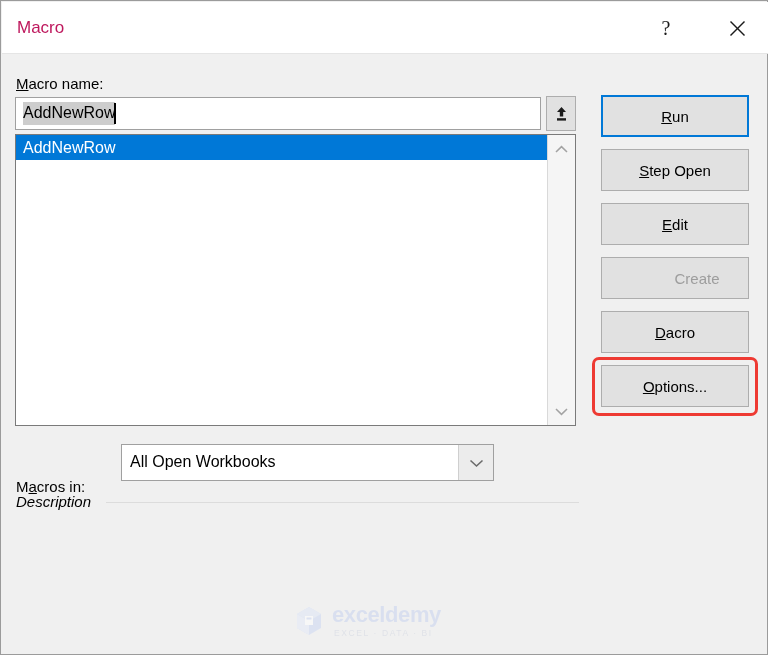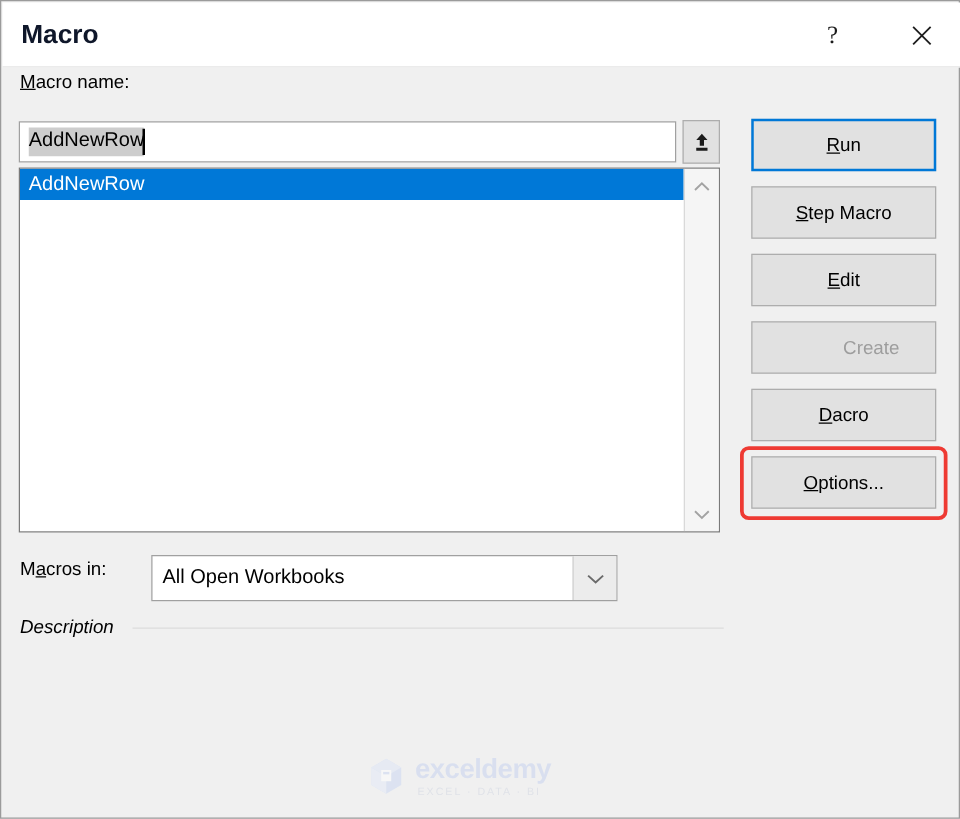--- a/index.html
+++ b/index.html
@@ -30,25 +30,24 @@
     left: 1px; top: 1px;
     width: 766px;
     height: 51px;
     background: #ffffff;
     border-bottom: 1px solid #e5e5e5;
   }
   .title-text {
     position: absolute;
     left: 15px;
     top: 13px;
-    font-size: 21px;
-    color: #0f172a;
+    font-size: 17px;
+    color: #be185d;
     line-height: 26px;
     white-space: nowrap;
-    font-weight: bold;
   }
   .title-btn {
     position: absolute;
     top: 1px;
     width: 46px;
     height: 50px;
     display: flex;
     align-items: center;
     justify-content: center;
     cursor: default;
@@ -66,22 +65,22 @@
 
   
   .field-label {
     position: absolute;
     font-size: 15px;
     color: #000000;
     white-space: nowrap;
   }
   .acckey { text-decoration: underline; }
 
-  #label-macro-name { left: 15px; top: 56px; }
-  #label-macros-in  { left: 15px; top: 446px; }
+  #label-macro-name { left: 15px; top: 74px; }
+  #label-macros-in  { left: 15px; top: 477px; }
   #label-description{ left: 15px; top: 492px; font-style: italic; }
 
   .desc-rule {
     position: absolute;
     left: 105px;
     top: 501px;
     width: 473px;
     height: 1px;
     background: #dcdcdc;
   }
@@ -370,21 +369,21 @@
   <div class="field-label" id="label-description">Description</div>
   <div class="desc-rule"></div>
 
   <div class="btn focused" id="btn-run">
       <span class="acckey">R</span>
       <span>un</span>
     </div>
 
   <div class="btn" id="btn-step-into">
       <span class="acckey">S</span>
-      <span>tep Macro</span>
+      <span>tep Open</span>
     </div>
 
   <div class="btn" id="btn-edit">
       <span class="acckey">E</span>
       <span>dit</span>
     </div>
 
   <div class="btn disabled" id="btn-create">
       <span>Create</span>
     </div>

